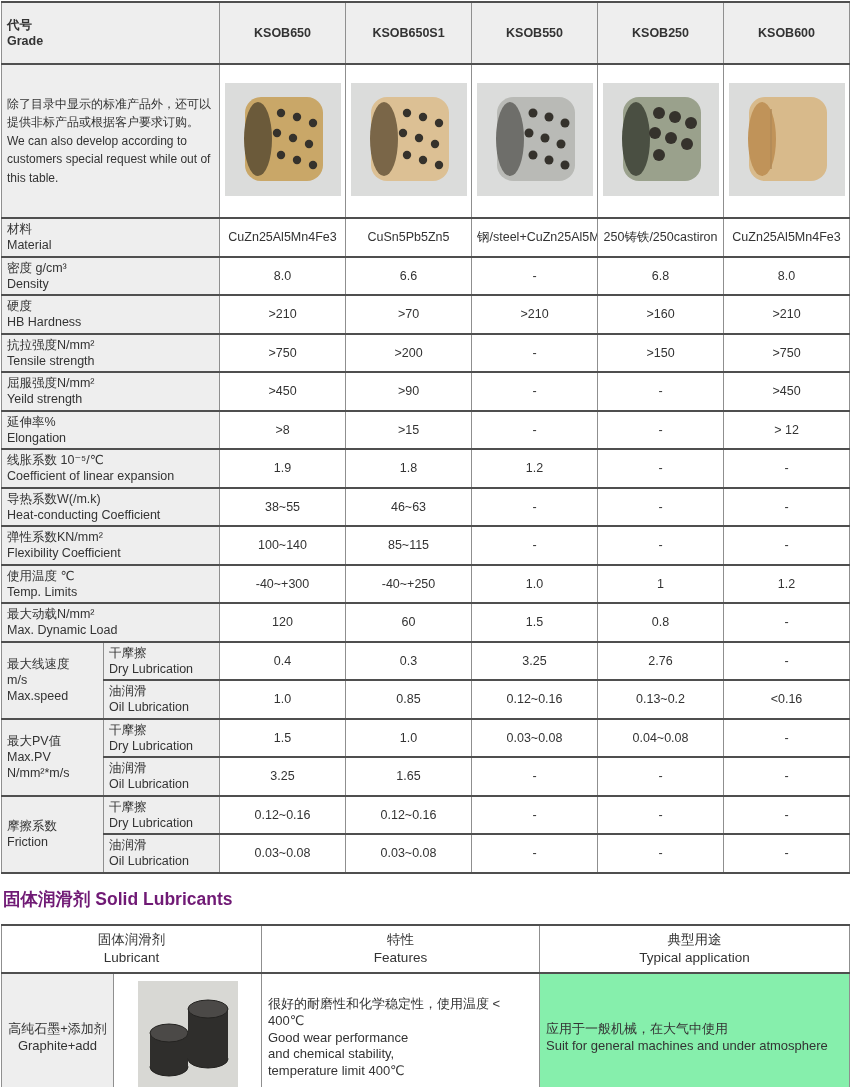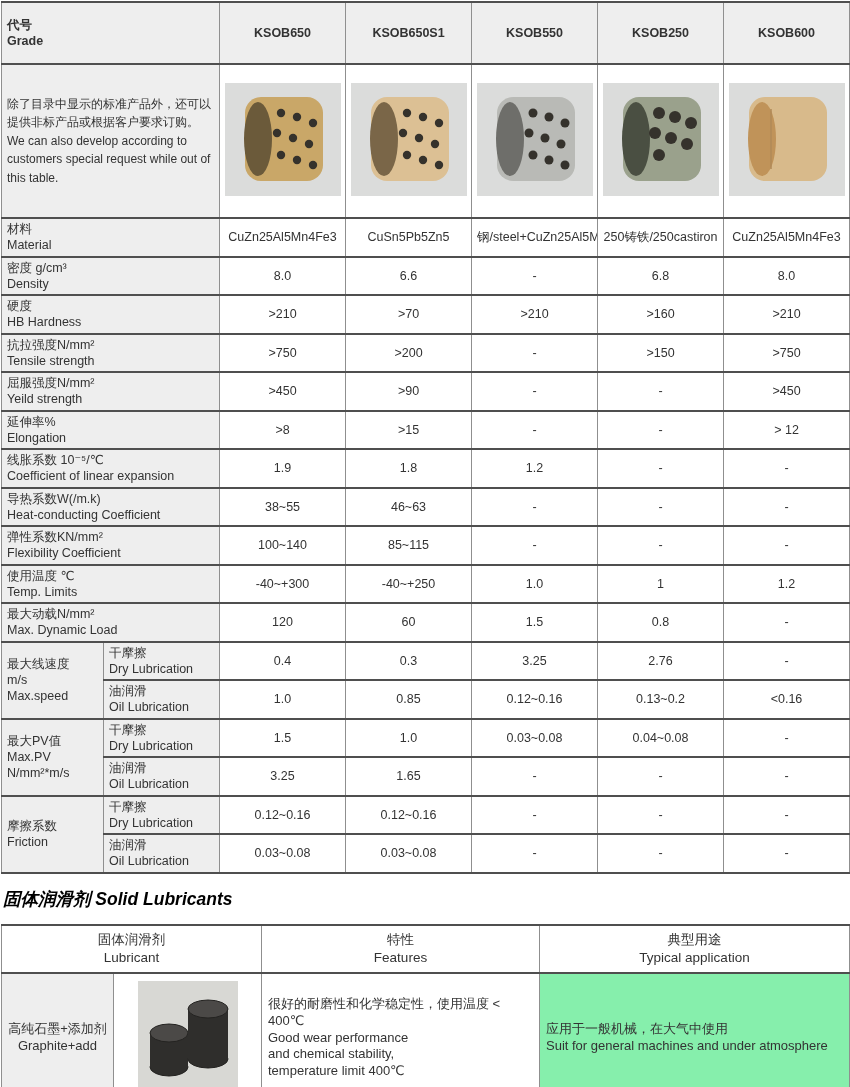--- a/index.html
+++ b/index.html
@@ -357,21 +357,21 @@
           </td>
           <td class="val thin-top">0.03~0.08</td>
           <td class="val thin-top">0.03~0.08</td>
           <td class="val thin-top">-</td>
           <td class="val thin-top">-</td>
           <td class="val thin-top">-</td>
         </tr>
       </tbody>
   </table>
 
-  <div class="heading" style="color: #000000; font-style: italic;">固体润滑剂 Solid Lubricants</div>
+  <div class="heading" style="color: #701a75;">固体润滑剂 Solid Lubricants</div>
 
   <table class="lub">
     <colgroup>
       <col style="width:112px">
         <col style="width:148px">
       <col style="width:278px">
         <col style="width:310px">
     </colgroup>
     <tbody>
         <tr class="r-lubhead">

